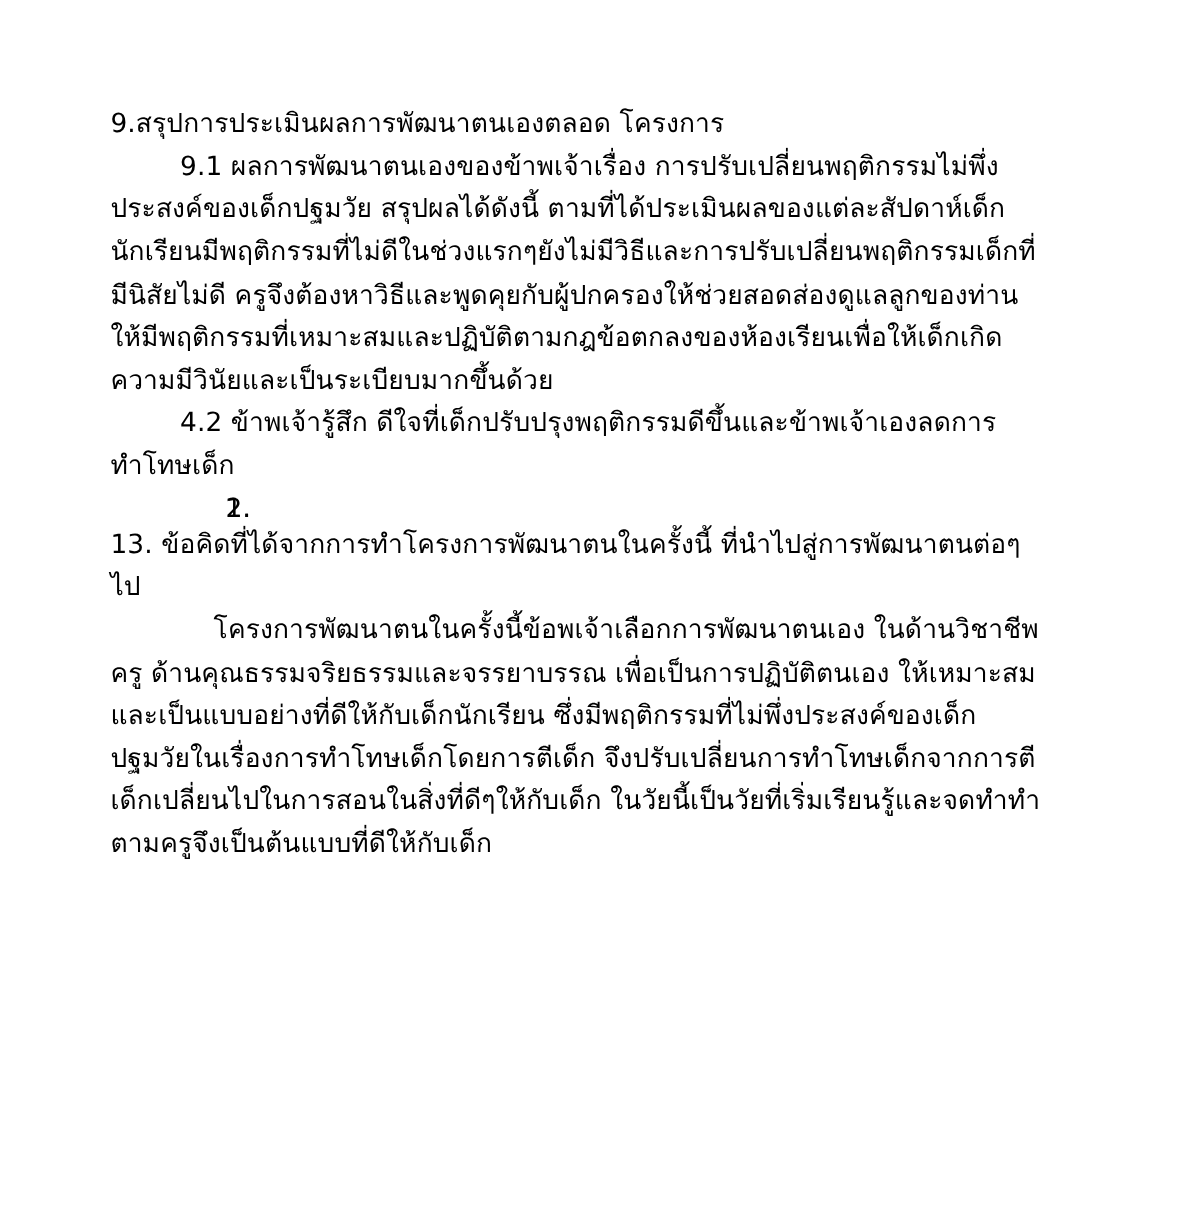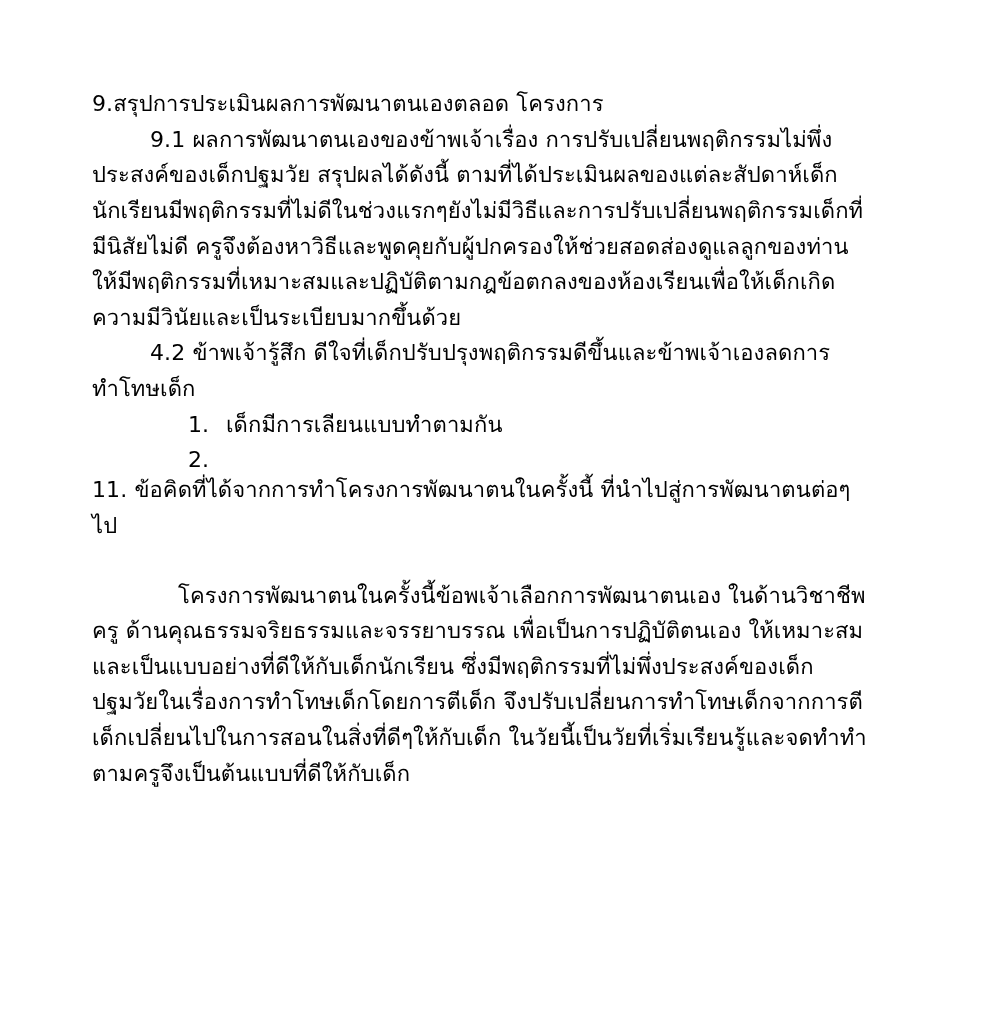--- a/index.html
+++ b/index.html
@@ -30,21 +30,20 @@
   }
   .para {
     margin: 0;
     padding: 0;
   }
   .indent-1 {
     text-indent: 58px;
   }
   .indent-2 {
     text-indent: 86px;
-    margin-top: 34px;
   }
   .gap-lg {
     height: 30px;
   }
   ol.numbered {
     margin: 0;
     padding: 0 0 0 96px;
     list-style: none;
     counter-reset: item;
   }
@@ -65,29 +64,28 @@
 <div class="page">
   <div class="doc-body">
 
     <p class="para">9.สรุปการประเมินผลการพัฒนาตนเองตลอด โครงการ</p>
     <p class="para indent-1">9.1 ผลการพัฒนาตนเองของข้าพเจ้าเรื่อง การปรับเปลี่ยนพฤติกรรมไม่พึ่งประสงค์ของเด็กปฐมวัย สรุปผลได้ดังนี้ ตามที่ได้ประเมินผลของแต่ละสัปดาห์เด็กนักเรียนมีพฤติกรรมที่ไม่ดีในช่วงแรกๆยังไม่มีวิธีและการปรับเปลี่ยนพฤติกรรมเด็กที่มีนิสัยไม่ดี ครูจึงต้องหาวิธีและพูดคุยกับผู้ปกครองให้ช่วยสอดส่องดูแลลูกของท่านให้มีพฤติกรรมที่เหมาะสมและปฏิบัติตามกฎข้อตกลงของห้องเรียนเพื่อให้เด็กเกิดความมีวินัยและเป็นระเบียบมากขึ้นด้วย</p>
     <p class="para indent-1">4.2 ข้าพเจ้ารู้สึก  ดีใจที่เด็กปรับปรุงพฤติกรรมดีขึ้นและข้าพเจ้าเองลดการทำโทษเด็ก</p>
 
     <ol class="numbered">
       <li>
         <span class="num">1.</span>
-        <span>เด็กมีการเลียนแบบทำตามกัน</span>
       </li>
       <li>
         <span class="num">2.</span>
       </li>
     </ol>
 
     <div class="gap-lg"></div>
 
-    <p class="para">11. ข้อคิดที่ได้จากการทำโครงการพัฒนาตนในครั้งนี้  ที่นำไปสู่การพัฒนาตนต่อๆไป</p>
+    <p class="para">13. ข้อคิดที่ได้จากการทำโครงการพัฒนาตนในครั้งนี้  ที่นำไปสู่การพัฒนาตนต่อๆไป</p>
     <p class="para indent-2">โครงการพัฒนาตนในครั้งนี้ข้อพเจ้าเลือกการพัฒนาตนเอง ในด้านวิชาชีพครู ด้านคุณธรรมจริยธรรมและจรรยาบรรณ  เพื่อเป็นการปฏิบัติตนเอง ให้เหมาะสมและเป็นแบบอย่างที่ดีให้กับเด็กนักเรียน  ซึ่งมีพฤติกรรมที่ไม่พึ่งประสงค์ของเด็กปฐมวัยในเรื่องการทำโทษเด็กโดยการตีเด็ก จึงปรับเปลี่ยนการทำโทษเด็กจากการตีเด็กเปลี่ยนไปในการสอนในสิ่งที่ดีๆให้กับเด็ก ในวัยนี้เป็นวัยที่เริ่มเรียนรู้และจดทำทำตามครูจึงเป็นต้นแบบที่ดีให้กับเด็ก</p>
 
     <div class="gap-lg"></div>
 
 
   </div>
 </div>
 
 </body></html>

